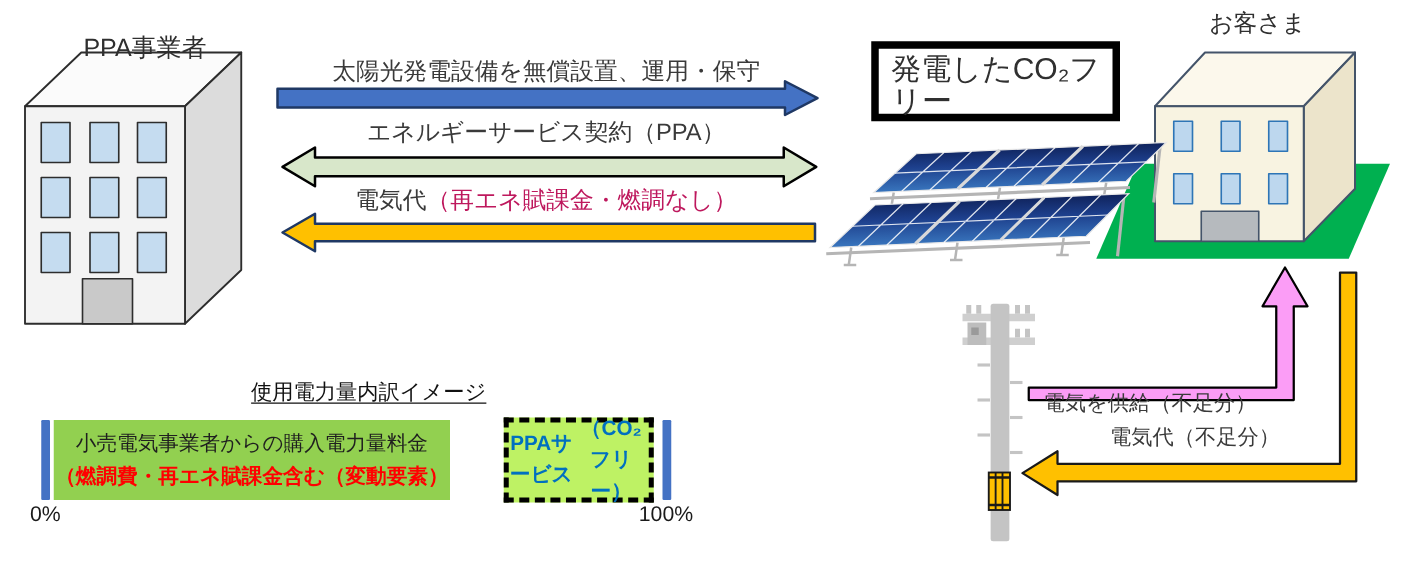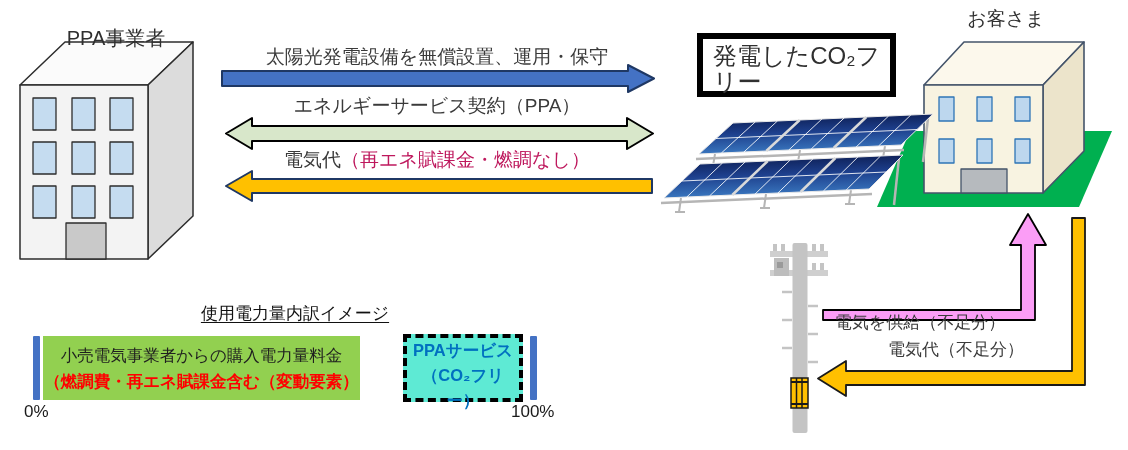--- a/index.html
+++ b/index.html
@@ -20,22 +20,22 @@
     color:#111;text-decoration:underline;text-underline-offset:3px;}
   .cap{position:absolute;top:336px;width:7px;height:64px;background:#4472c4;border-radius:1px;}
   .seg-green{
     position:absolute;left:43px;top:336px;width:317px;height:64px;background:#92d050;
     display:flex;flex-direction:column;justify-content:center;align-items:center;text-align:center;
   }
   .seg-green .l1{font-size:16.5px;line-height:27px;color:#1f1f1f;}
   .seg-green .l2{font-size:16.5px;line-height:25px;font-weight:bold;color:#ff0000;}
   .seg-yellow{
     position:absolute;left:403px;top:334px;width:120px;height:68px;box-sizing:border-box;
-    background:#5eead4;border:4px dashed #000000;
-    display:flex;flex-direction:column;justify-content:flex-start;align-items:center;text-align:center;
+    background:#bef264;border:4px dashed #000000;
+    display:flex;flex-direction:row;justify-content:center;align-items:center;text-align:center;
   }
   .seg-yellow div{font-size:16.5px;line-height:25px;font-weight:bold;color:#0070c0;}
   .axis-label{font-size:17px;color:#1a1a1a;}
   .grid-label{font-size:17px;color:#3a3a3a;text-align:center;}
 </style>
 </head>
 <body>
 
 <div id="stage">
 

